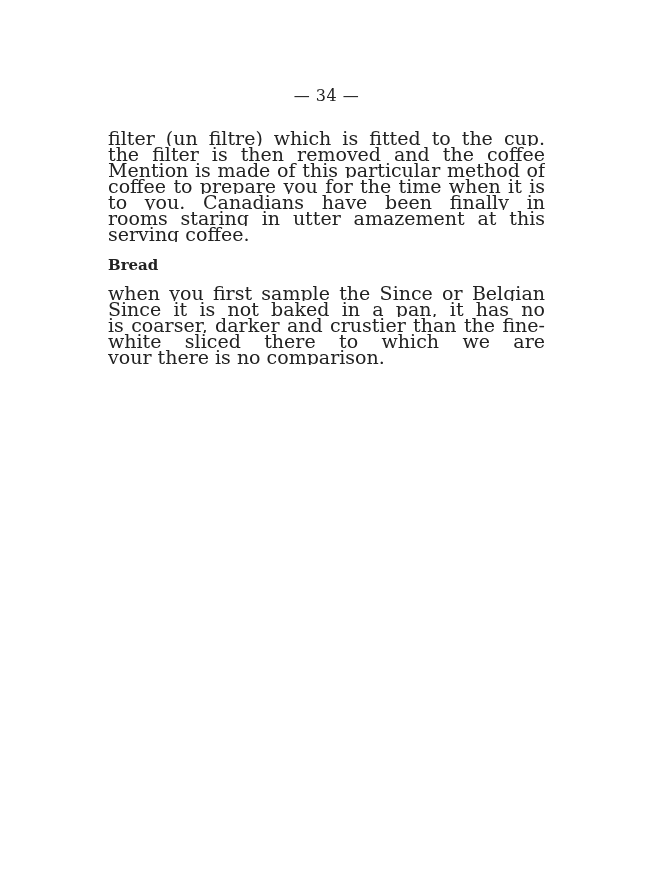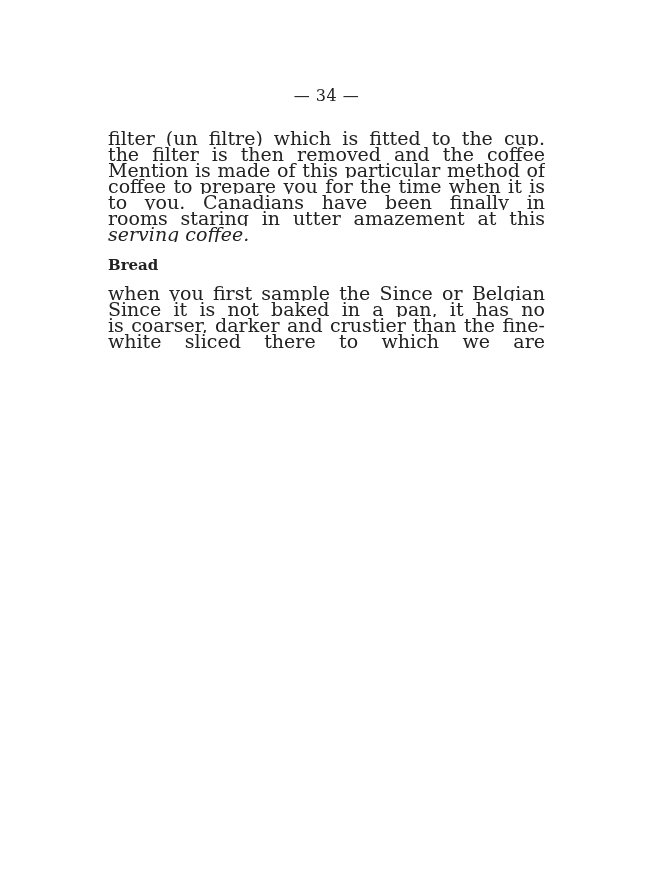--- a/index.html
+++ b/index.html
@@ -43,21 +43,20 @@
     overflow: hidden;
     font-size: 19px;
     line-height: 16px;
     text-align: justify;
     text-align-last: justify;
     -moz-text-align-last: justify;
   }
   .line.last {
     text-align: center;
     text-align-last: left;
-    font-style: italic;
     -moz-text-align-last: left;
   }
   .line.indent {
     text-indent: 19px;
   }
   .heading {
     margin: 15px 0 12px 0;
     font-size: 15px;
     line-height: 16px;
     font-weight: bold;
@@ -82,16 +81,17 @@
       <span class="line last">serving coffee.</span>
     </div>
 
     <div class="heading">Bread</div>
 
     <div class="para">
       <span class="line">when you first sample the Since or Belgian bread.</span>
       <span class="line">Since it is not baked in a pan, it has no definite served</span>
       <span class="line">is coarser, darker and crustier than the fine-grained,</span>
       <span class="line">white sliced there to which we are accustomed. In fla-</span>
+      <span class="line last">vour there is no comparison.</span>
     </div>
 
   </div>
 </div>
 
 </body></html>

